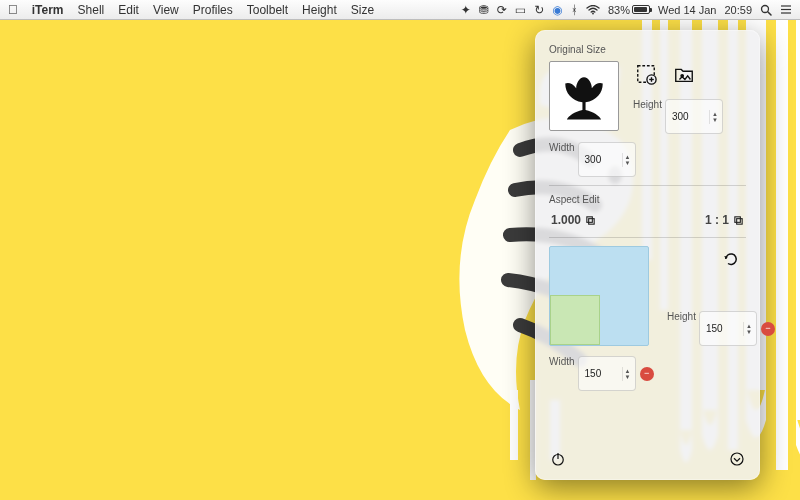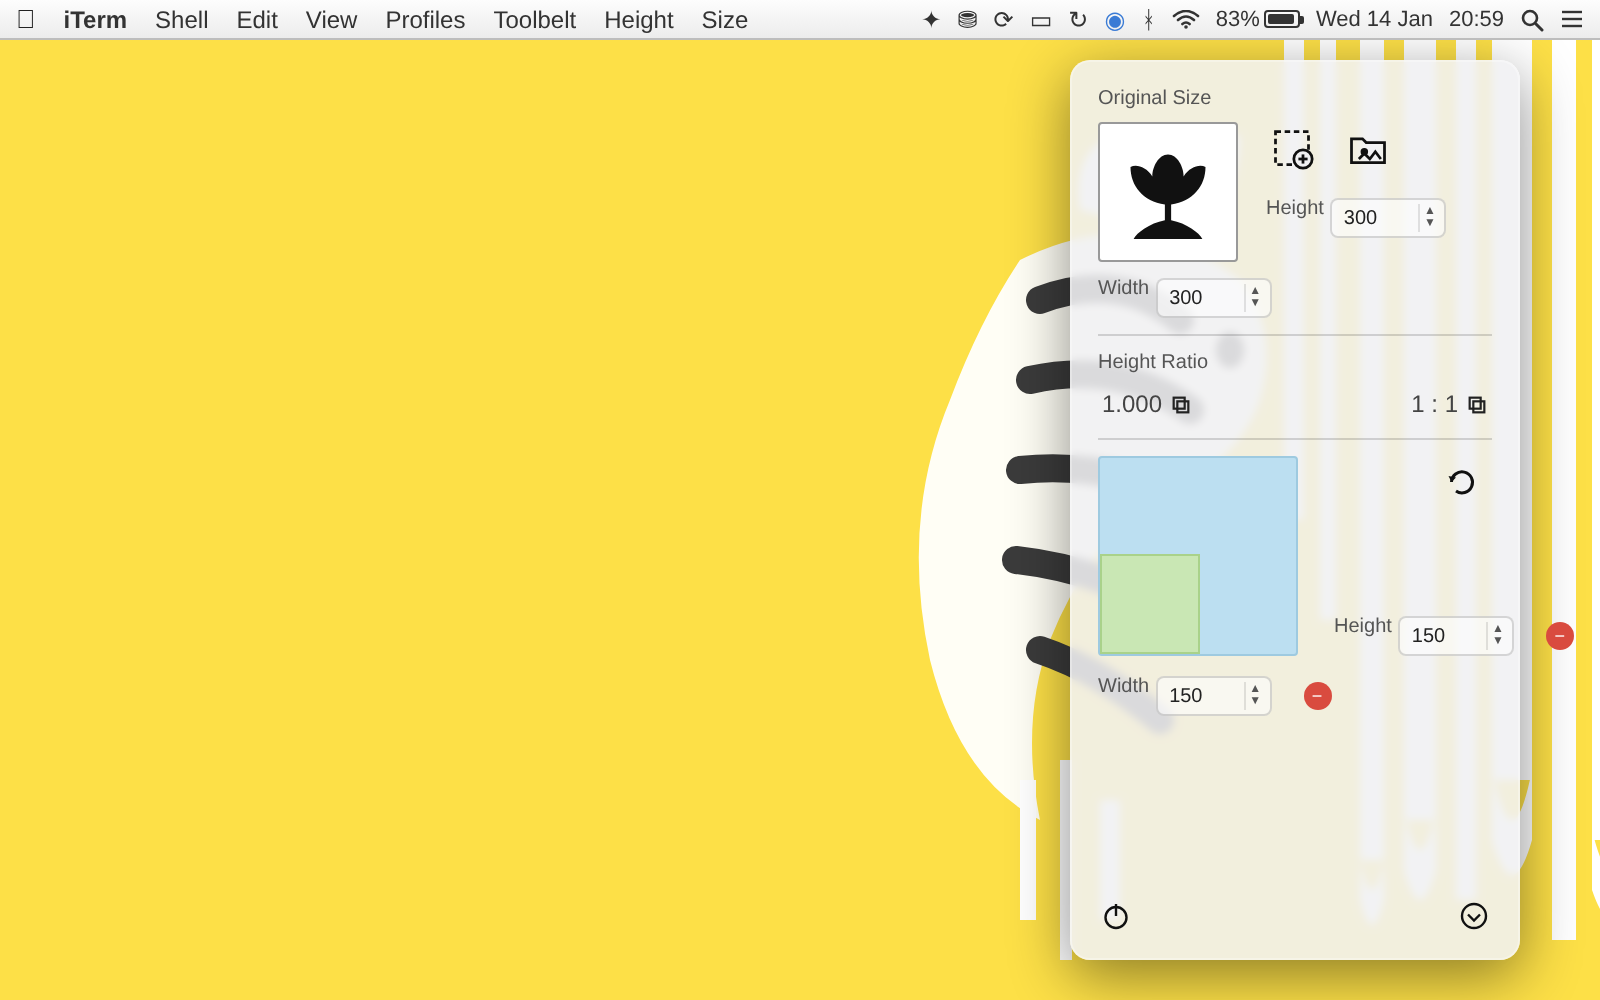--- a/index.html
+++ b/index.html
@@ -54,44 +54,44 @@
   }
   .thumb svg { width: 50px; height: 50px; }
   .top-icons { display:flex; gap:12px; }
   .icon-btn { width:26px; height:26px; display:flex; align-items:center; justify-content:center; border-radius:4px; }
   .icon-btn svg { width:22px; height:22px; stroke:#111; fill:none; stroke-width:1.5; }
 
   .field { display:flex; flex-direction:row; gap:3px; }
   .field-label { font-size:10px; color:#555; }
   .num-input {
     display:flex; align-items:center; background:rgba(255,255,255,0.6);
-    border:1px solid rgba(0,0,0,0.15); border-radius:4px; height:20px; width:58px;
+    border:1px solid rgba(0,0,0,0.15); border-radius:4px; height:35px; width:58px;
     padding: 0 2px 0 6px; font-size:10px; justify-content:space-between;
   }
   .num-input .val { color:#222; }
   .stepper { display:flex; flex-direction:column; line-height:6px; font-size:6px; color:#555; padding:1px 2px; border-left:1px solid rgba(0,0,0,0.1); }
   .stepper span { cursor:default; }
 
-  .aspect-row { display:flex; align-items:center; justify-content:space-between; font-size:14px; color:#222; padding: 2px 2px; }
+  .aspect-row { display:flex; align-items:center; justify-content:space-between; font-size:14px; color:#222; padding: 2px 2px; font-weight: bold; }
   .aspect-row .mini { font-size:12px; color:#444; display:inline-flex; align-items:center; gap:4px; }
 
   .newsize-box {
     position: relative; width: 100px; height: 100px;
     background: #bcdff1; border:1px solid #9ecae0; border-radius:2px;
   }
   .newsize-inner {
     position:absolute; left:0; bottom:0; width:50px; height:50px;
     background:#c9e7b4; border:1px solid #a9d28a;
   }
   .undo { position:absolute; top:4px; right:6px; }
   .undo svg { width:18px; height:18px; }
 
   .newsize-area { position:relative; display:flex; gap:18px; align-items:flex-start; }
 
-  .num-with-btn { display:flex; align-items:center; gap:16px; }
+  .num-with-btn { display:flex; align-items:center; gap:4px; }
   .circle-btn { width:14px; height:14px; border-radius:50%; display:flex; align-items:center; justify-content:center; color:#fff; font-size:9px; line-height:1; }
   .circle-red { background:#d94b3f; }
   .circle-green { background:#3fa84f; }
 
   .panel-footer { position:absolute; left:14px; right:14px; bottom:10px; display:flex; justify-content:space-between; align-items:center; }
   .footer-btn svg { width:18px; height:18px; stroke:#111; fill:none; stroke-width:1.6; }
 
   .copy-ico { width:11px; height:11px; display:inline-block; }
   .copy-ico svg { width:11px; height:11px; stroke:#222; fill:none; stroke-width:1.2; }
 
@@ -228,21 +228,21 @@
         <span class="val">300</span>
         <span class="stepper">
             <span>▲</span>
             <span>▼</span>
           </span>
       </div>
     </div>
 
     <hr>
 
-    <div class="section-label">Height Ratio</div>
+    <div class="section-label">Aspect Edit</div>
     <div class="aspect-row">
       <span class="mini">
         <span>1.000</span>
         <span class="copy-ico">
           <svg viewBox="0 0 12 12">
               <rect x="2" y="2" width="6" height="6"></rect>
               <rect x="4" y="4" width="6" height="6"></rect>
             </svg>
         </span>
       </span>

